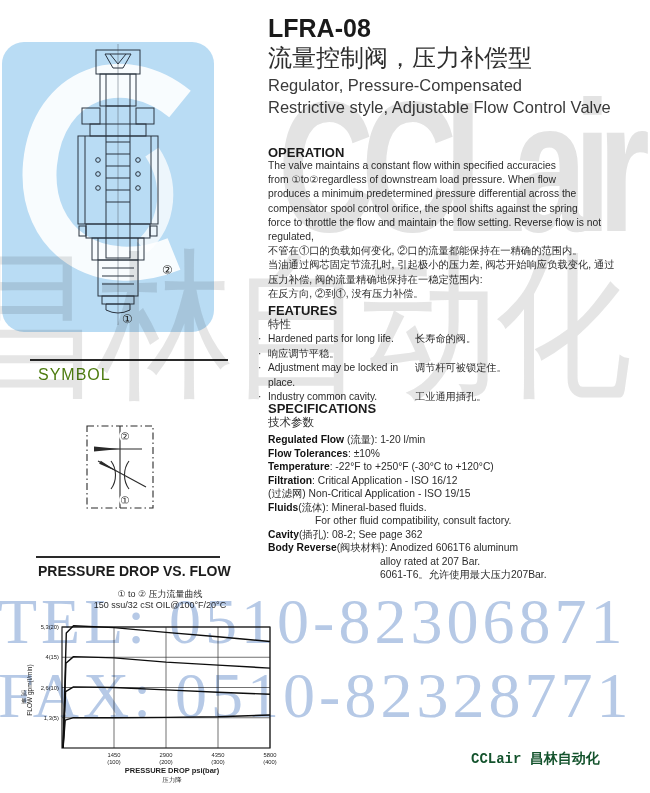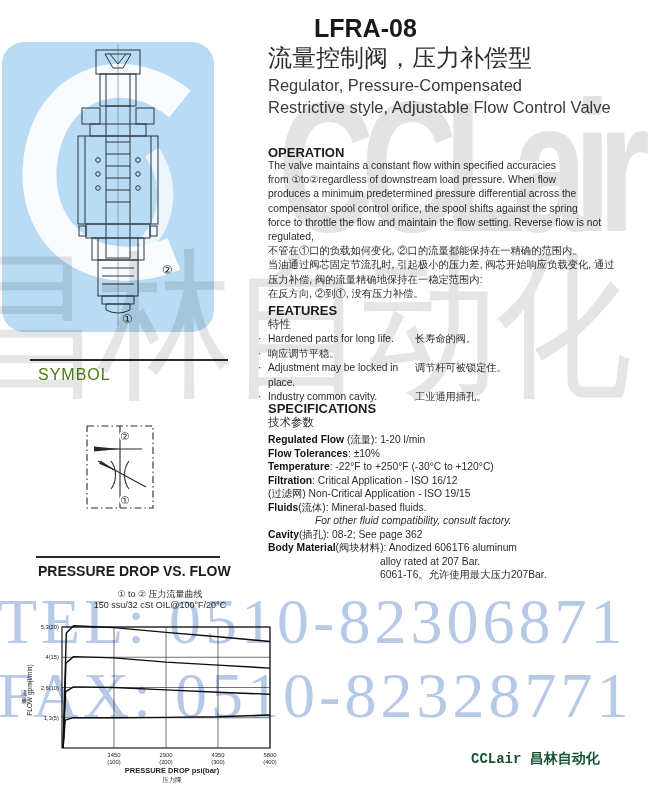--- a/index.html
+++ b/index.html
@@ -12,38 +12,38 @@
   .wm-cclair{left:278px;top:75px;font-size:185px;font-weight:bold;letter-spacing:-18px;
              color:#d0d0d0;opacity:.6;transform:scaleX(.72);transform-origin:left top;line-height:1;}
   .wm-cn{left:-35px;top:245px;font-size:160px;letter-spacing:-4px;color:#d0d0d0;opacity:.55;
          transform:scaleX(.85);transform-origin:left top;line-height:1;}
   .wm-tel{left:-2px;top:590px;font-family:"Liberation Serif",serif;font-size:64px;letter-spacing:4px;
           color:#a9c0e2;opacity:.85;line-height:1;}
   .wm-fax{left:-2px;top:664px;font-family:"Liberation Serif",serif;font-size:64px;letter-spacing:4px;
           color:#a9c0e2;opacity:.85;line-height:1;}
   
   .content{z-index:1;}
-  .model{left:268px;top:14px;font-size:25px;font-weight:bold;color:#1a1a1a;margin-left:46px;}
+  .model{left:268px;top:14px;font-size:25px;font-weight:bold;color:#1a1a1a;}
   .title-cn{left:268px;top:42px;font-size:24px;color:#2e2e2e;}
   .sub1{left:268px;top:76px;font-size:16.5px;color:#3a3a3a;}
   .sub2{left:268px;top:98px;font-size:16.5px;color:#3a3a3a;}
   .h-sec{font-size:13px;font-weight:bold;color:#1c1c1c;}
   .h-op{left:268px;top:145px;}
   .op-lines{left:268px;top:159px;width:388px;font-size:10.3px;line-height:14.2px;color:#2c2c2c;}
   .h-feat{left:268px;top:303px;}
   .h-feat-cn{left:268px;top:317px;font-size:11.5px;color:#2c2c2c;}
   .feat-rows{left:258px;top:332px;font-size:10.2px;color:#2c2c2c;}
   .feat-row{display:flex;line-height:14.5px;}
   .feat-bullet{width:10px;}
   .feat-en{width:147px;}
   .h-spec{left:268px;top:401px;}
   .h-spec-cn{left:268px;top:415px;font-size:11.5px;color:#2c2c2c;}
   .spec-lines{left:268px;top:433px;font-size:10.3px;line-height:13.5px;color:#2c2c2c;}
   .spec-line b{color:#111;}
-  .spec-line.i1{margin-left:47px;font-style:italic;}
+  .spec-line.i1{margin-left:47px;}
   .spec-line.i2{margin-left:112px;}
   .divider{height:2px;background:#2a2a2a;}
   .div-symbol{left:30px;top:359px;width:198px;}
   .h-symbol{left:38px;top:366px;font-size:16px;letter-spacing:1px;color:#4d7c0f;}
   .div-chart{left:36px;top:556px;width:184px;}
   .h-chart{left:38px;top:563px;font-size:14px;font-weight:bold;color:#1c1c1c;}
   .chart-sub{left:40px;top:589px;width:240px;text-align:center;font-size:9px;color:#2c2c2c;line-height:11px;}
   .footer-brand{left:471px;top:750px;font-size:14px;font-weight:bold;color:#14532d;font-family:Liberation Mono, monospace;}
   
   .lineart{stroke:#2b3440;fill:none;stroke-width:1;}
@@ -166,21 +166,21 @@
     <div class="abs h-spec-cn">技术参数</div>
     <div class="abs spec-lines">
         <div class="spec-line i0"><b>Regulated Flow</b> (流量): 1-20 l/min</div>
         <div class="spec-line i0"><b>Flow Tolerances</b>: ±10%</div>
         <div class="spec-line i0"><b>Temperature</b>: -22°F to +250°F (-30°C to +120°C)</div>
         <div class="spec-line i0"><b>Filtration</b>: Critical Application - ISO 16/12</div>
         <div class="spec-line i0">(过滤网) Non-Critical Application - ISO 19/15</div>
         <div class="spec-line i0"><b>Fluids</b>(流体): Mineral-based fluids.</div>
         <div class="spec-line i1">For other fluid compatibility, consult factory.</div>
         <div class="spec-line i0"><b>Cavity</b>(插孔): 08-2; See page 362</div>
-        <div class="spec-line i0"><b>Body Material</b>(阀块材料): Anodized 6061T6 aluminum</div>
+        <div class="spec-line i0"><b>Body Reverse</b>(阀块材料): Anodized 6061T6 aluminum</div>
         <div class="spec-line i2">alloy rated at 207 Bar.</div>
         <div class="spec-line i2">6061-T6。允许使用最大压力207Bar.</div>
       </div>
 
     <div class="abs divider div-symbol"></div>
     <div class="abs h-symbol">SYMBOL</div>
     <svg class="abs" style="left:84px;top:424px;" width="78" height="88" viewBox="0 0 78 88">
       <rect class="sym" x="3" y="2" width="66" height="82" stroke-dasharray="7 3 1.5 3"></rect>
       <line class="sym" x1="36" y1="2" x2="36" y2="84"></line>
       <line class="sym" x1="10" y1="25" x2="58" y2="25"></line>

